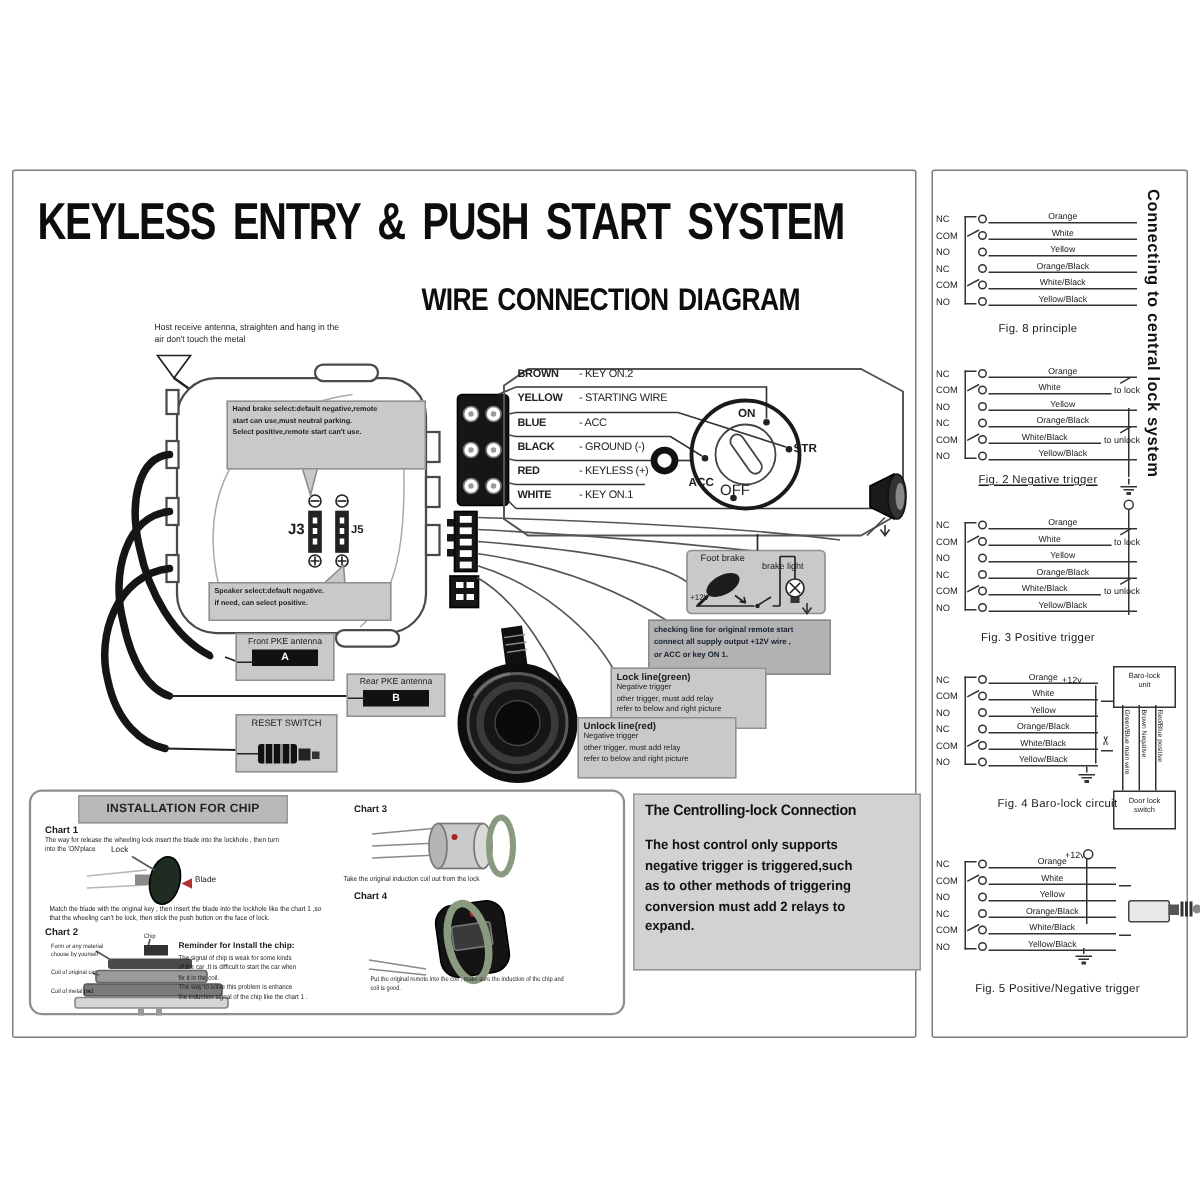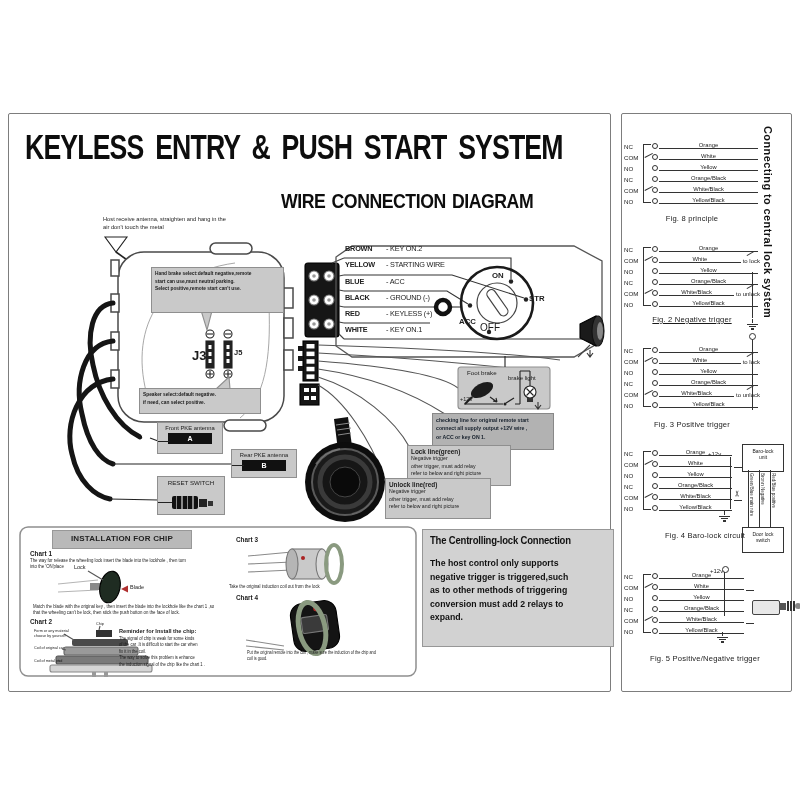--- a/index.html
+++ b/index.html
@@ -304,21 +304,21 @@
 <div class="abs pre" style="left:103px;top:216px;width:170px;font-size:6px;line-height:1.3;transform:scaleX(.95);transform-origin:left top;">Host receive antenna, straighten and hang in the
 air don't touch the metal</div>
 
 <div class="abs callout pre" style="left:151px;top:267px;width:125px;height:40px;font-size:4.8px;font-weight:700;line-height:1.6;padding:2px 3px;transform-origin:left top;">Hand brake select:default negative,remote
 start can use,must neutral parking.
 Select positive,remote start can't use.</div>
 
 <div class="abs pre callout" style="left:139px;top:388px;width:114px;height:20px;font-size:4.8px;font-weight:700;line-height:1.6;padding:2px 3px;">Speaker select:default negative.
 if need, can select positive.</div>
 
-<div class="abs" style="left:192px;top:348px;font-size:13px;font-weight:600;">J3</div>
+<div class="abs" style="left:192px;top:348px;font-size:10px;font-weight:600;">J3</div>
 <div class="abs" style="left:234px;top:348px;font-size:7.5px;font-weight:600;">J5</div>
 
 <div class="abs harness">
 
     <div class="wrow">
       <span class="wcolor">BROWN</span>
       <span class="wdesc">- KEY ON.2</span>
     </div>
 
     <div class="wrow">

